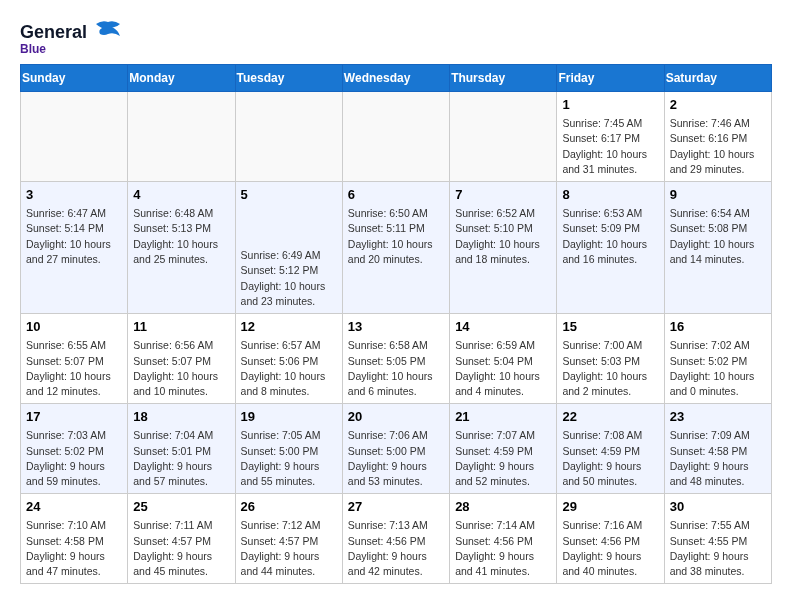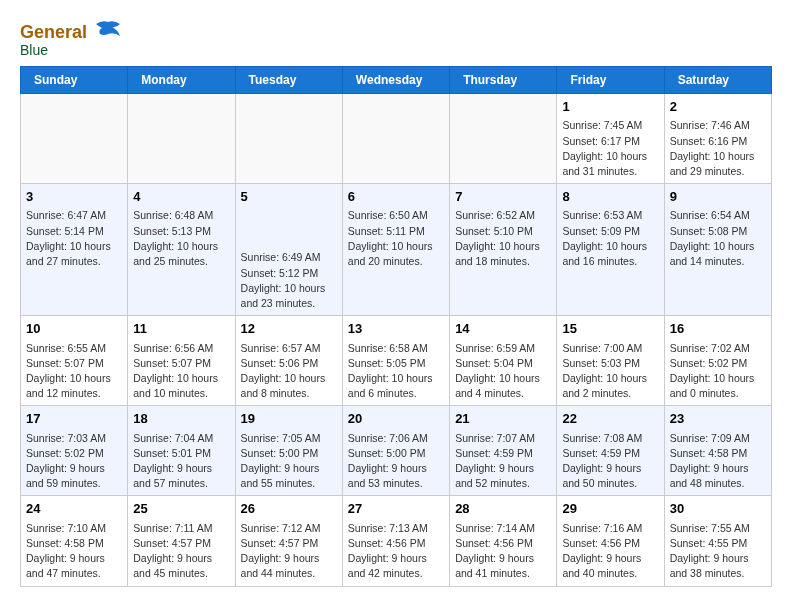--- a/index.html
+++ b/index.html
@@ -21,27 +21,27 @@
     }
     .logo {
       display: flex;
       flex-direction: column;
       align-items: flex-start;
       padding-top: 4px;
     }
     .logo-text-general {
       font-size: 18px;
       font-weight: bold;
-      color: #a16207;
+      color: #0f172a;
       line-height: 1.1;
     }
     .logo-text-blue {
-      font-size: 14px;
-      font-weight: normal;
-      color: #14532d;
+      font-size: 12px;
+      font-weight: bold;
+      color: #4c1d95;
       line-height: 1.1;
     }
     .logo-icon {
       width: 28px;
       height: 18px;
       margin-left: 2px;
     }
     .logo-row {
       display: flex;
       align-items: center;
@@ -61,21 +61,21 @@
       margin-top: 2px;
     }
     .calendar {
       width: 100%;
       border-collapse: collapse;
       font-size: 11px;
     }
     .calendar th {
       background: #1976d2;
       color: #fff;
-      padding: 6px 13px;
+      padding: 6px 1px;
       text-align: left;
       font-size: 12px;
       font-weight: bold;
       border: 1px solid #1565c0;
     }
     .calendar td {
       vertical-align: top;
       border: 1px solid #ccc;
       padding: 4px 5px;
       width: calc(100% / 7);

